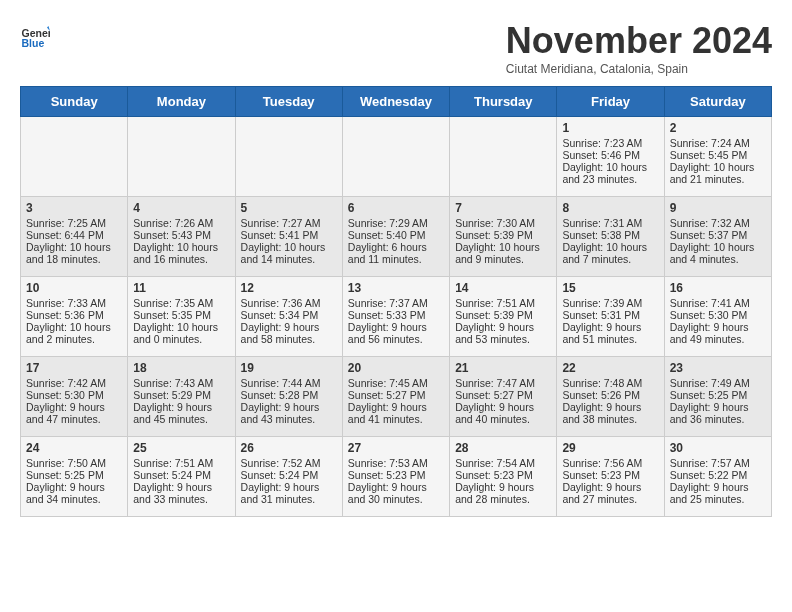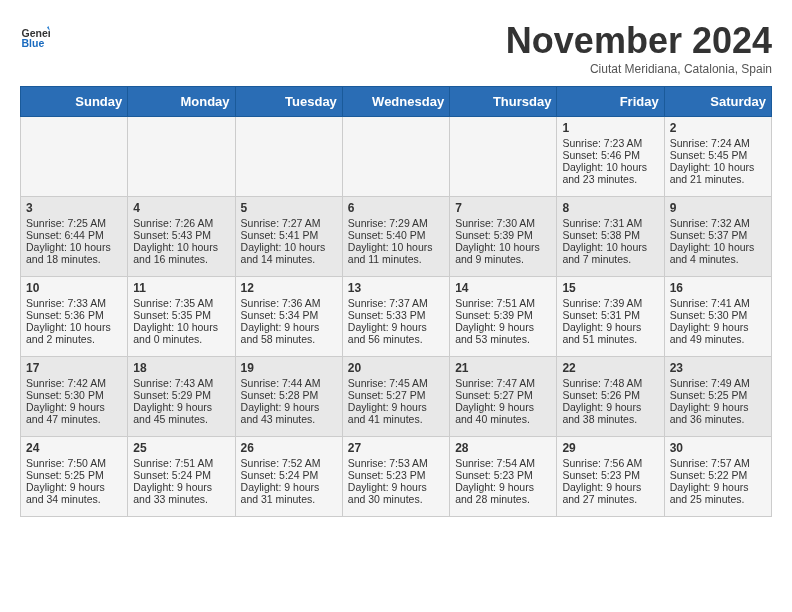--- a/index.html
+++ b/index.html
@@ -19,21 +19,21 @@
     .logo {
       display: flex;
       align-items: center;
       gap: 4px;
     }
     .logo-icon {
       width: 30px;
       height: 30px;
     }
     .title-area {
-      text-align: right;
+      text-align: left;
     }
     .month-title {
       font-size: 36px;
       font-weight: bold;
       color: #333;
     }
     .location-subtitle {
       font-size: 12px;
       color: #555;
     }
@@ -43,21 +43,21 @@
       table-layout: fixed;
     }
     thead tr {
       background-color: #2a6db5;
       color: white;
     }
     thead th {
       padding: 7px 5px;
       font-size: 13px;
       font-weight: bold;
-      text-align: right;
+      text-align: center;
       border: 1px solid #1a5a9a;
     }
     tbody tr {
       vertical-align: top;
     }
     tbody tr:nth-child(odd) {
       background-color: #f5f5f5;
     }
     tbody tr:nth-child(even) {
       background-color: #e8e8e8;
@@ -117,21 +117,21 @@
         <td class="empty-cell"></td>
         <td class="empty-cell"></td>
         <td class="empty-cell"></td>
         <td><span class="day-number">1</span><span>Sunrise: 7:23 AM</span><br><span>Sunset: 5:46 PM</span><br><span>Daylight: 10 hours and 23 minutes.</span></td>
         <td><span class="day-number">2</span><span>Sunrise: 7:24 AM</span><br><span>Sunset: 5:45 PM</span><br><span>Daylight: 10 hours and 21 minutes.</span></td>
       </tr>
       <tr>
         <td><span class="day-number">3</span><span>Sunrise: 7:25 AM</span><br><span>Sunset: 6:44 PM</span><br><span>Daylight: 10 hours and 18 minutes.</span></td>
         <td><span class="day-number">4</span><span>Sunrise: 7:26 AM</span><br><span>Sunset: 5:43 PM</span><br><span>Daylight: 10 hours and 16 minutes.</span></td>
         <td><span class="day-number">5</span><span>Sunrise: 7:27 AM</span><br><span>Sunset: 5:41 PM</span><br><span>Daylight: 10 hours and 14 minutes.</span></td>
-        <td><span class="day-number">6</span><span>Sunrise: 7:29 AM</span><br><span>Sunset: 5:40 PM</span><br><span>Daylight: 10 hours and 11 minutes.</span></td>
+        <td><span class="day-number">6</span><span>Sunrise: 7:29 AM</span><br><span>Sunset: 5:40 PM</span><br><span>Daylight: 6 hours and 11 minutes.</span></td>
         <td><span class="day-number">7</span><span>Sunrise: 7:30 AM</span><br><span>Sunset: 5:39 PM</span><br><span>Daylight: 10 hours and 9 minutes.</span></td>
         <td><span class="day-number">8</span><span>Sunrise: 7:31 AM</span><br><span>Sunset: 5:38 PM</span><br><span>Daylight: 10 hours and 7 minutes.</span></td>
         <td><span class="day-number">9</span><span>Sunrise: 7:32 AM</span><br><span>Sunset: 5:37 PM</span><br><span>Daylight: 10 hours and 4 minutes.</span></td>
       </tr>
       <tr>
         <td><span class="day-number">10</span><span>Sunrise: 7:33 AM</span><br><span>Sunset: 5:36 PM</span><br><span>Daylight: 10 hours and 2 minutes.</span></td>
         <td><span class="day-number">11</span><span>Sunrise: 7:35 AM</span><br><span>Sunset: 5:35 PM</span><br><span>Daylight: 10 hours and 0 minutes.</span></td>
         <td><span class="day-number">12</span><span>Sunrise: 7:36 AM</span><br><span>Sunset: 5:34 PM</span><br><span>Daylight: 9 hours and 58 minutes.</span></td>
         <td><span class="day-number">13</span><span>Sunrise: 7:37 AM</span><br><span>Sunset: 5:33 PM</span><br><span>Daylight: 9 hours and 56 minutes.</span></td>
         <td><span class="day-number">14</span><span>Sunrise: 7:51 AM</span><br><span>Sunset: 5:39 PM</span><br><span>Daylight: 9 hours and 53 minutes.</span></td>

